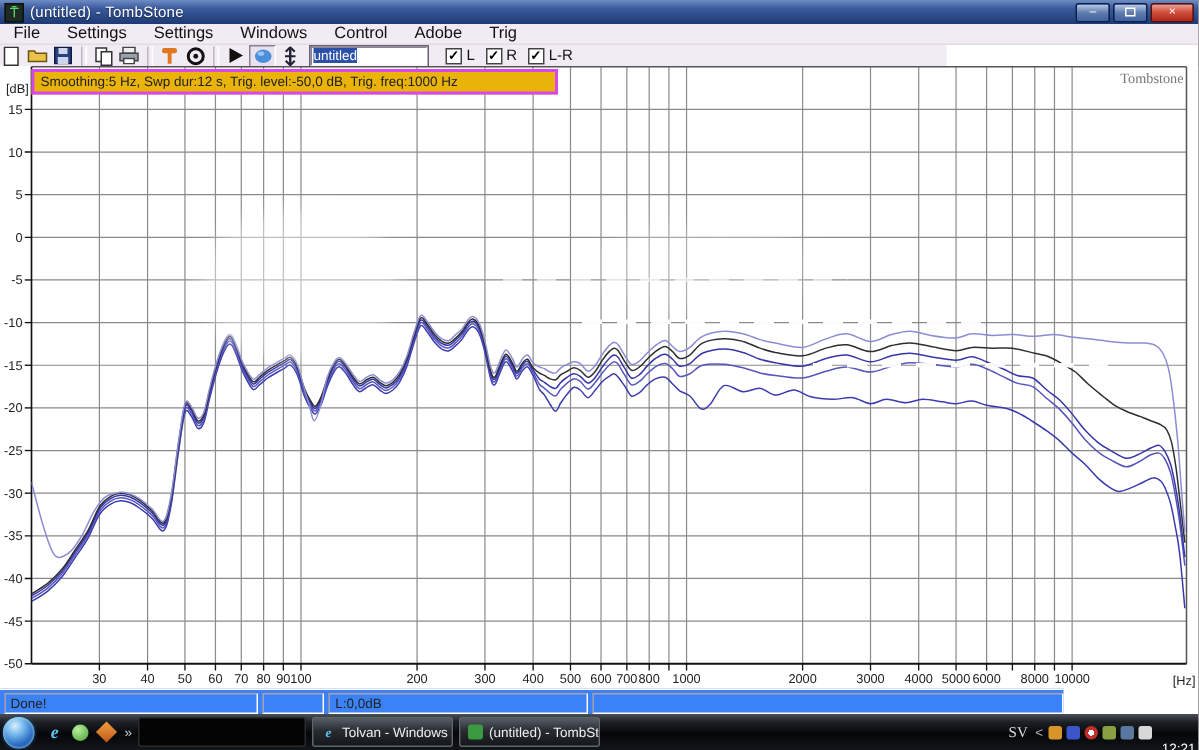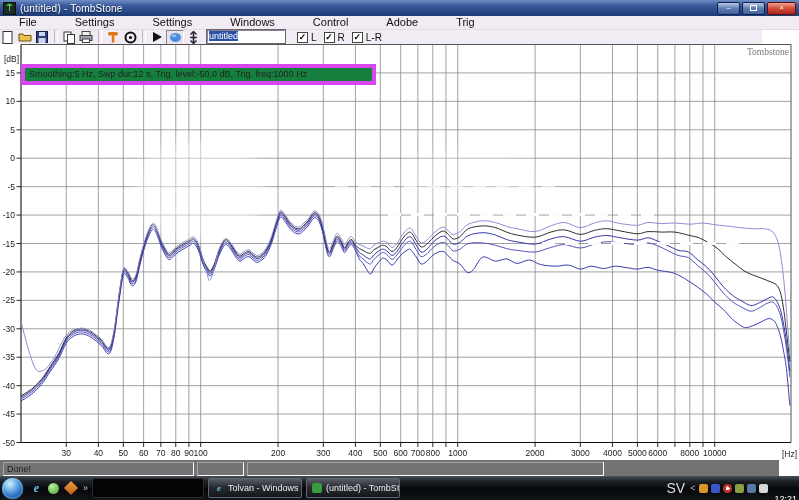--- a/index.html
+++ b/index.html
@@ -14,71 +14,71 @@
   .titletext{text-shadow:0 1px 1px rgba(0,0,0,.6);letter-spacing:.2px;}
   .winbtns{position:absolute;right:3px;top:2px;display:flex;gap:2px;}
   .winbtn{width:21px;height:11px;border-radius:2px;border:1px solid #0d2250;
     background:linear-gradient(180deg,#b9c9e6,#5f7cb0 50%,#41619c);color:#fff;
     font-size:8px;line-height:9px;text-align:center;}
   .winbtn.close{width:27px;background:linear-gradient(180deg,#f0a296,#d4503c 45%,#a8281c);border-color:#5e0f08;}
   .maxglyph{display:inline-block;width:5px;height:4px;border:1px solid #fff;margin-top:2px;}
   
   .menubar{position:absolute;left:0;top:16px;width:799px;height:13px;background:#f1ebf3;
     display:flex;align-items:center;font-size:11px;color:#111;border-bottom:1px solid #e3dbe5;}
-  .menuitem{padding:0 19px;height:13px;line-height:13px;}
-  
-  .toolbar{position:absolute;left:0;top:30px;width:762px;height:14px;background:#f1ebf3;
-    display:flex;}
+  .menuitem{padding:0 9px;height:13px;line-height:13px;}
+  
+  .toolbar{position:absolute;left:0;top:30px;width:631px;height:14px;background:#f1ebf3;
+    display:flex;align-items:center;}
   .tbtn{width:16px;height:14px;margin-right:1px;display:flex;align-items:center;justify-content:center;}
   .tbtn.pressed{border:1px solid;border-color:#8a8292 #fff #fff #8a8292;background:#e9e2ec;width:16px;height:13px;}
   .tsep{width:2px;height:13px;border-left:1px solid #beb4c2;border-right:1px solid #fff;margin:0 3px;}
   .field{width:74px;height:11px;margin-left:5px;background:#fff;border:1px solid;
     border-color:#8a8292 #fff #fff #8a8292;outline:1px solid #6a6472;font-size:9px;line-height:11px;
     padding:0 1px;white-space:nowrap;overflow:hidden;}
   .field .sel{background:#2a50a8;color:#fff;}
   .checks{display:flex;align-items:center;margin-left:12px;gap:7px;font-size:10px;color:#111;}
   .cb{display:flex;align-items:center;gap:3px;}
   .cbbox{width:9px;height:9px;background:#fff;border:1px solid #444;font-size:9px;line-height:9px;
     text-align:center;color:#000;font-weight:bold;}
   
   .chart{position:absolute;left:0;top:44px;width:799px;height:415px;background:#fff;}
   .chart svg{position:absolute;left:0;top:0;z-index:1;}
-  .infobox{position:absolute;left:21px;top:2px;width:343px;height:13px;background:#15803d;
-    border:4px solid #d946ef;z-index:3;font-size:9px;line-height:13px;padding-left:4px;color:#222;
-    white-space:nowrap;overflow:hidden;margin-top:18px;}
+  .infobox{position:absolute;left:21px;top:2px;width:343px;height:13px;background:#eab308;
+    border:2px solid #d946ef;z-index:3;font-size:9px;line-height:13px;padding-left:4px;color:#222;
+    white-space:nowrap;overflow:hidden;}
   .wm{position:absolute;z-index:4;pointer-events:none;}
   .wm-blob1{left:135px;top:96px;width:130px;height:100px;background:#fff;opacity:.45;border-radius:45%;filter:blur(6px);}
   .wm-blob2{left:400px;top:106px;width:140px;height:58px;background:#fff;opacity:.3;border-radius:45%;filter:blur(7px);}
   .wm-dash{height:3px;background:repeating-linear-gradient(90deg,rgba(255,255,255,.95) 0 13px,rgba(255,255,255,0) 13px 23px);}
   .wm-d1{left:388px;top:169px;width:272px;}
   .wm-d2{left:542px;top:198px;width:200px;}
   .wm-d3{left:335px;top:141px;width:230px;opacity:.65;}
   
-  .statusbar{position:absolute;left:0;top:459px;width:779px;height:17px;background:#737373;
+  .statusbar{position:absolute;left:0;top:459px;width:709px;height:17px;background:#3b82f6;
     border-top:1px solid #fff;display:flex;align-items:center;font-size:9px;color:#222;}
   .pane{height:12px;line-height:12px;margin-left:3px;padding-left:3px;border:1px solid;
     border-color:#a99fae #fdfbfe #fdfbfe #a99fae;}
   
   .taskbar{position:absolute;left:0;top:476px;width:799px;height:24px;
     background:linear-gradient(180deg,#4a5058 0%,#1d2126 22%,#05070a 55%,#121519 100%);
     display:flex;align-items:center;color:#ddd;}
   .orb{width:21px;height:21px;border-radius:50%;margin:0 5px 0 2px;
     background:radial-gradient(circle at 38% 28%,#d8eefc 0%,#7cbcee 28%,#2c6ec4 62%,#103c84 100%);
     box-shadow:inset 0 0 2px #bfe,0 0 3px #247;}
   .ql{width:13px;height:13px;margin:0 2px;display:flex;align-items:center;justify-content:center;}
   .chev{color:#cbcbcb;font-size:9px;margin:0 4px;}
   .task{height:18px;border-radius:2px;border:1px solid #60666e;margin-right:4px;
     background:linear-gradient(180deg,#585e66,#282c31 45%,#14181c);display:flex;align-items:center;
     padding:0 5px;font-size:9px;color:#eee;white-space:nowrap;overflow:hidden;}
   .task.redacted{width:100px;background:#040404;border-color:#2a2a2a;}
   .ticon{width:10px;height:10px;margin-right:4px;flex:0 0 auto;display:flex;align-items:center;justify-content:center;font-size:9px;}
   .tray{position:absolute;right:2px;top:0;height:24px;display:flex;align-items:center;gap:3px;}
   .trayicon{width:9px;height:9px;border-radius:2px;}
   .clock{font-size:9px;color:#fff;margin-left:3px;margin-top:21px;}
-  .lang{font-size:14px;color:#ddd;margin-right:2px;}
+  .lang{font-size:10px;color:#ddd;margin-right:2px;font-family:Liberation Serif, serif;}
   .trayarrow{color:#bbb;font-size:9px;margin-right:1px;}
 </style>
 </head>
 <body>
 
 <div class="app">
 
   <div class="titlebar">
     <span class="titleicon">⍑</span>
     <span class="titletext">(untitled) - TombStone</span>
@@ -321,20 +321,21 @@
     <div class="wm wm-blob1"></div>
     <div class="wm wm-blob2"></div>
     <div class="wm wm-dash wm-d1"></div>
     <div class="wm wm-dash wm-d2"></div>
     <div class="wm wm-dash wm-d3"></div>
   </div>
 
   <div class="statusbar" id="statusbar">
       <span class="pane" style="width: 186px;">Done!</span>
       <span class="pane" style="width: 42px;"></span>
+      <span class="pane" style="width: 190px;">L:0,0dB</span>
       <span class="pane" style="width: 352px;"></span>
     </div>
 
   <div class="taskbar">
     <span class="orb"></span>
     <span class="ql" style="color:#5ec2f2;font-family:'Liberation Serif',serif;font-style:italic;font-weight:bold;font-size:12px;">e</span>
     <span class="ql">
         <span style="width:11px;height:11px;border-radius:50%;background:radial-gradient(circle at 35% 30%,#b8eea0,#48a030);display:inline-block;"></span>
       </span>
     <span class="ql">

